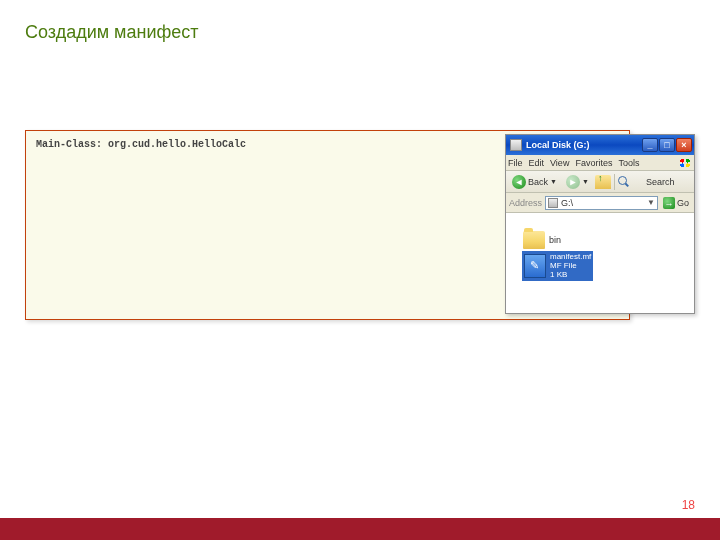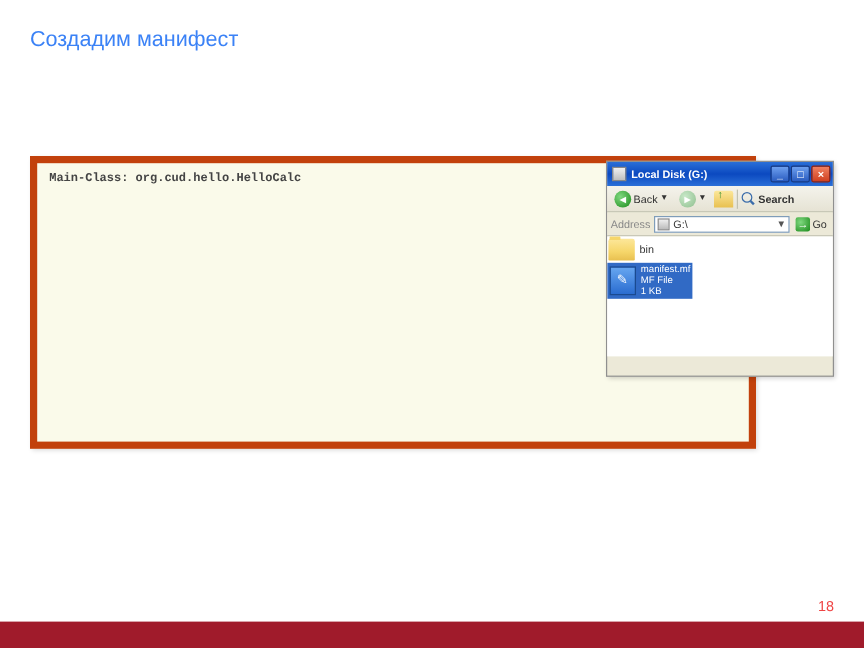--- a/index.html
+++ b/index.html
@@ -10,38 +10,38 @@
     font-family: Arial, sans-serif;
     background: #fff;
     position: relative;
     overflow: hidden;
   }
   .slide-title {
     position: absolute;
     top: 22px;
     left: 25px;
     font-size: 18px;
-    color: #3b82f6;
+    color: #4d7c0f;
     font-weight: 300;
   }
   .content-area {
     position: absolute;
     top: 130px;
     left: 25px;
     right: 25px;
     height: 190px;
   }
   .code-panel {
     position: absolute;
     left: 0;
     top: 0;
     width: 605px;
-    height: 244px;
+    height: 190px;
     background: #fafaea;
-    border: 6px solid #c2410c;
+    border: 1px solid #c2410c;
     box-shadow: 2px 2px 4px rgba(0,0,0,0.15);
     padding: 8px 10px;
   }
   .code-text {
     font-family: "Courier New", monospace;
     font-size: 10px;
     color: #444;
     font-weight: bold;
   }
   
@@ -142,21 +142,21 @@
     position: relative;
   }
   .folder-up::after {
     content: "↑";
     position: absolute;
     top: -2px; left: 3px;
     color: #2a8a2a;
     font-size: 9px;
     font-weight: bold;
   }
-  .search-btn { display:flex; align-items:center; gap:2px; font-size:9px; color:#333;font-weight:bold;}
+  .search-btn { display:flex; align-items:center; gap:16px; font-size:9px; color:#333;}
   .mag {
     width: 12px; height: 12px;
     position: relative;
   }
   .mag::before {
     content:"";
     position:absolute;
     width:7px;height:7px;
     border:1.5px solid #3a6caa;
     border-radius:50%;
@@ -205,21 +205,21 @@
   .go-arrow {
     width:12px;height:12px;
     background: radial-gradient(circle at 35% 35%, #7fd87f, #1a8a1a);
     border-radius:2px;
     display:flex;align-items:center;justify-content:center;
     color:#fff;font-size:9px;
   }
   .fileview {
     background:#fff;
     height: calc(100% - 20px - 16px - 22px - 20px);
-    padding: 0;
+    padding: 16px;
     overflow: hidden;
   }
   .file-row {
     display:flex;
     align-items:center;
     gap:4px;
     padding: 2px 1px;
   }
   .folder-icon {
     width: 22px; height: 18px;
@@ -288,20 +288,28 @@
   <div class="explorer">
     <div class="titlebar">
       <div class="titlebar-icon"></div>
       <div class="titlebar-text">Local Disk (G:)</div>
       <div class="win-btns">
         <div class="win-btn">_</div>
         <div class="win-btn">□</div>
         <div class="win-btn close">×</div>
       </div>
     </div>
+    <div class="menubar">
+      <span>File</span>
+      <span>Edit</span>
+      <span>View</span>
+      <span>Favorites</span>
+      <span>Tools</span>
+      <div class="wflag"></div>
+    </div>
     <div class="toolbar">
       <div class="nav-btn">
         <div class="circ back">◄</div>
         <span>Back</span>
         <span style="font-size:7px;">▼</span>
       </div>
       <div class="nav-btn">
         <div class="circ fwd">►</div>
         <span style="font-size:7px;">▼</span>
       </div>

